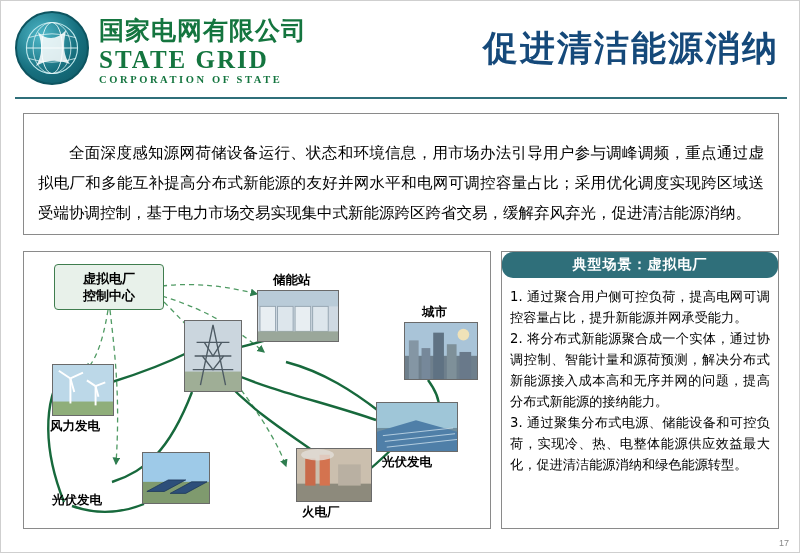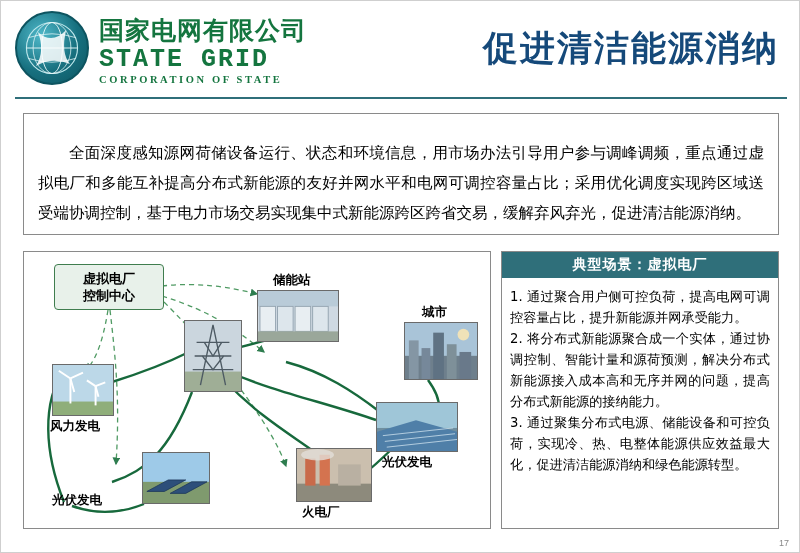--- a/index.html
+++ b/index.html
@@ -61,21 +61,21 @@
     color: #14753f;
     letter-spacing: 1px;
     font-family: "DejaVu Sans", "Liberation Sans", sans-serif;
   }
   .logo-en1 {
     font-size: 25px;
     font-weight: bold;
     color: #14753f;
     letter-spacing: 2px;
     margin-top: 4px;
-    font-family: Liberation Mono, monospace;
+    font-family: Liberation Serif, serif;
   }
   .logo-en2 {
     font-size: 10.5px;
     font-weight: bold;
     color: #14753f;
     letter-spacing: 2.6px;
     margin-top: 3px;
     font-family: "Liberation Serif", serif;
   }
   .slide-title {
@@ -188,20 +188,21 @@
     height: 26px;
     background: #2f6f7a;
     color: #ffffff;
     font-size: 14px;
     font-weight: bold;
     display: flex;
     align-items: center;
     justify-content: center;
     letter-spacing: 1px;
     font-family: "DejaVu Sans", "Liberation Sans", sans-serif;
+    border-radius: 11px;
   }
   .side-body {
     padding: 8px 8px 0 8px;
   }
   .side-body p {
     margin: 0;
     font-size: 13.2px;
     line-height: 21px;
     color: #000000;
     text-align: justify;

